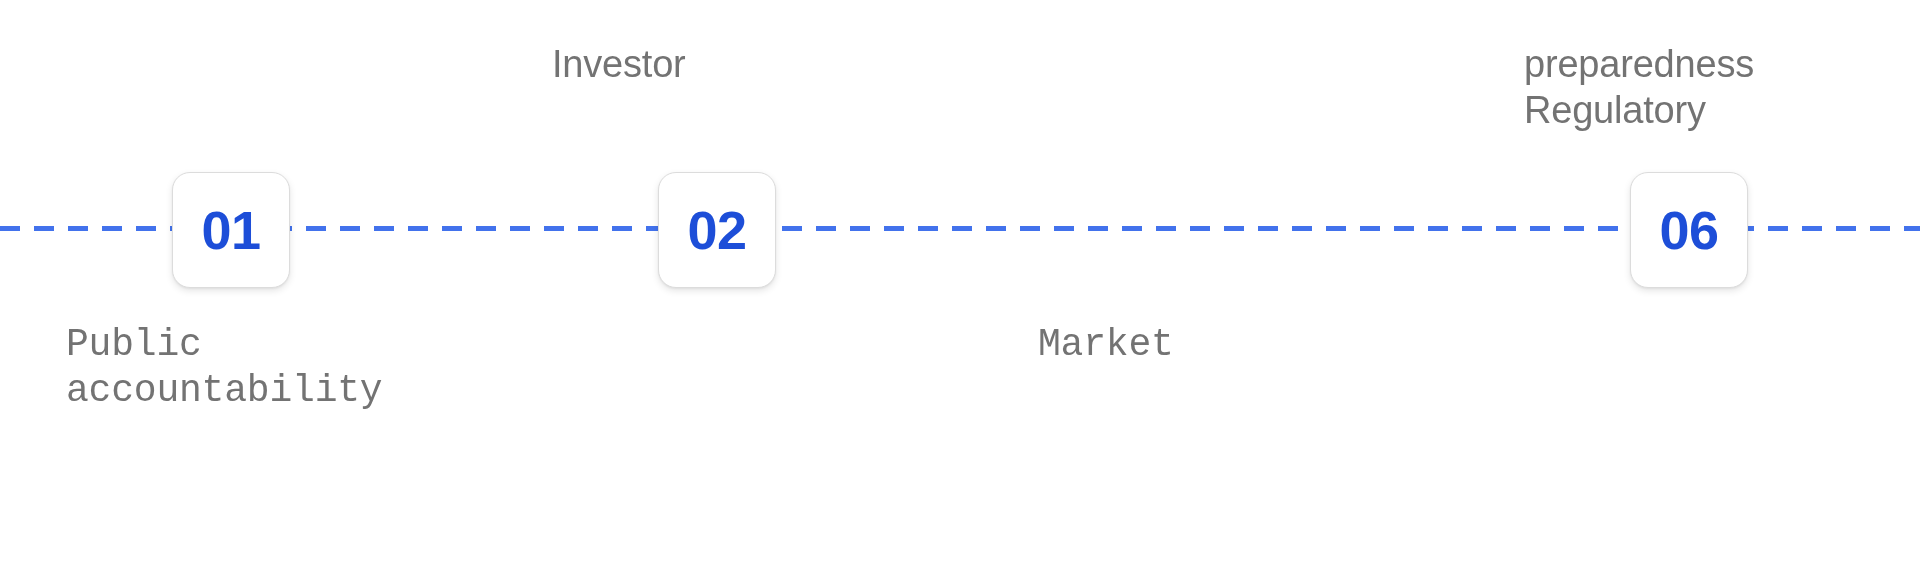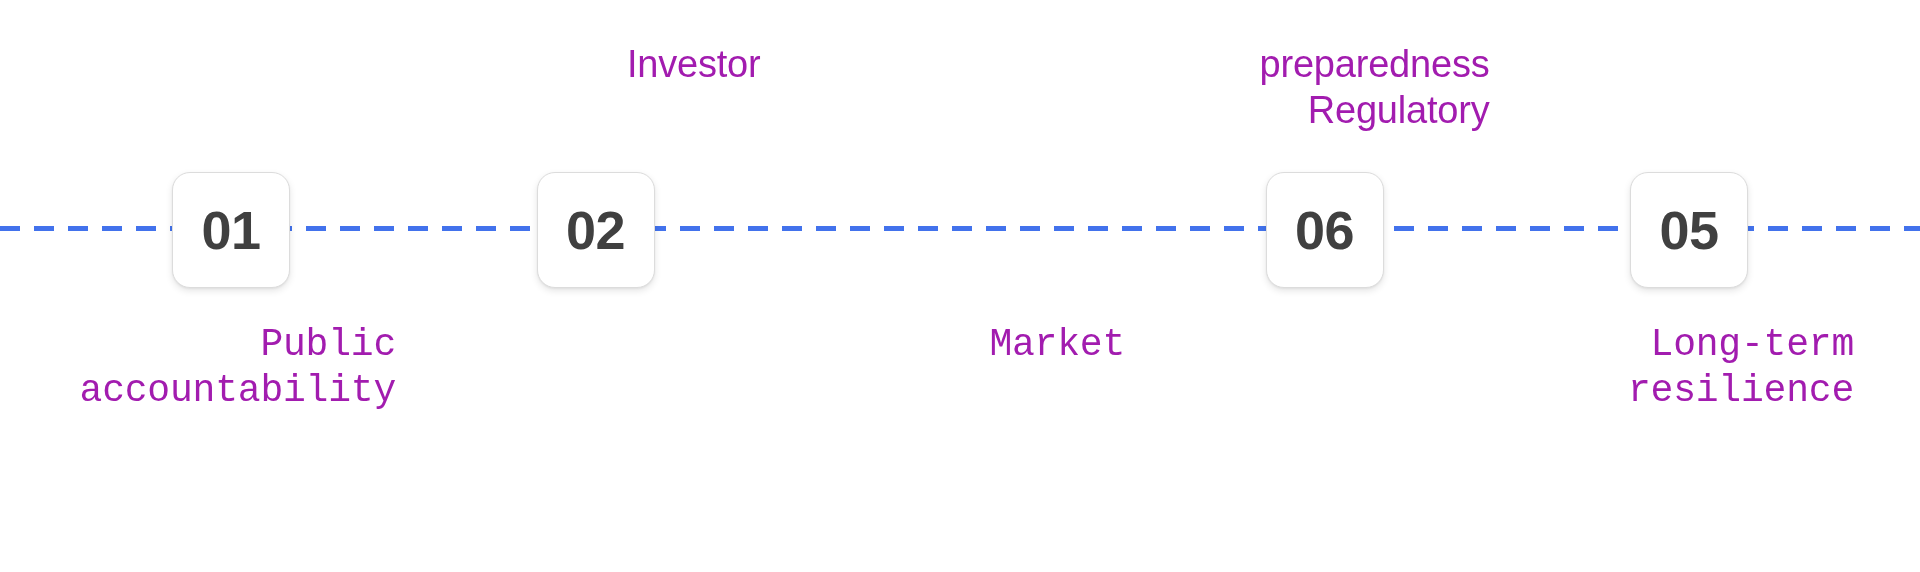--- a/index.html
+++ b/index.html
@@ -74,35 +74,35 @@
     display: flex;
     align-items: center;
     justify-content: center;
     z-index: 3;
   }
 
   .step-number {
     font-family: "Liberation Sans", sans-serif;
     font-size: 54px;
     font-weight: bold;
-    color: #404040;
+    color: #1d4ed8;
     letter-spacing: -0.5px;
     line-height: 1;
     user-select: none;
   }
 
   .step-label {
     position: absolute;
     left: -106px;
     width: 330px;
-    text-align: right;
+    text-align: left;
     font-family: "Liberation Sans", sans-serif;
     font-size: 38px;
     font-weight: normal;
-    color: #a21caf;
+    color: #737373;
     line-height: 1.20;
     letter-spacing: -0.2px;
   }
 
   .step.label-below .step-label {
     top: 322px;
     font-family: Liberation Mono, monospace;
   }
   .step.label-above .step-label {
     top: 42px;
@@ -149,24 +149,15 @@
     <div class="step label-above">
       <div class="step-card">
         <span class="step-number">06</span>
       </div>
       <div class="step-label">
         <div>preparedness</div>
         <div>Regulatory</div>
       </div>
     </div>
 
-    <div class="step label-below">
-      <div class="step-card">
-        <span class="step-number">05</span>
-      </div>
-      <div class="step-label">
-        <div>Long-term</div>
-        <div>resilience</div>
-      </div>
-    </div>
 
   </div>
 </div>
 
 </body></html>

